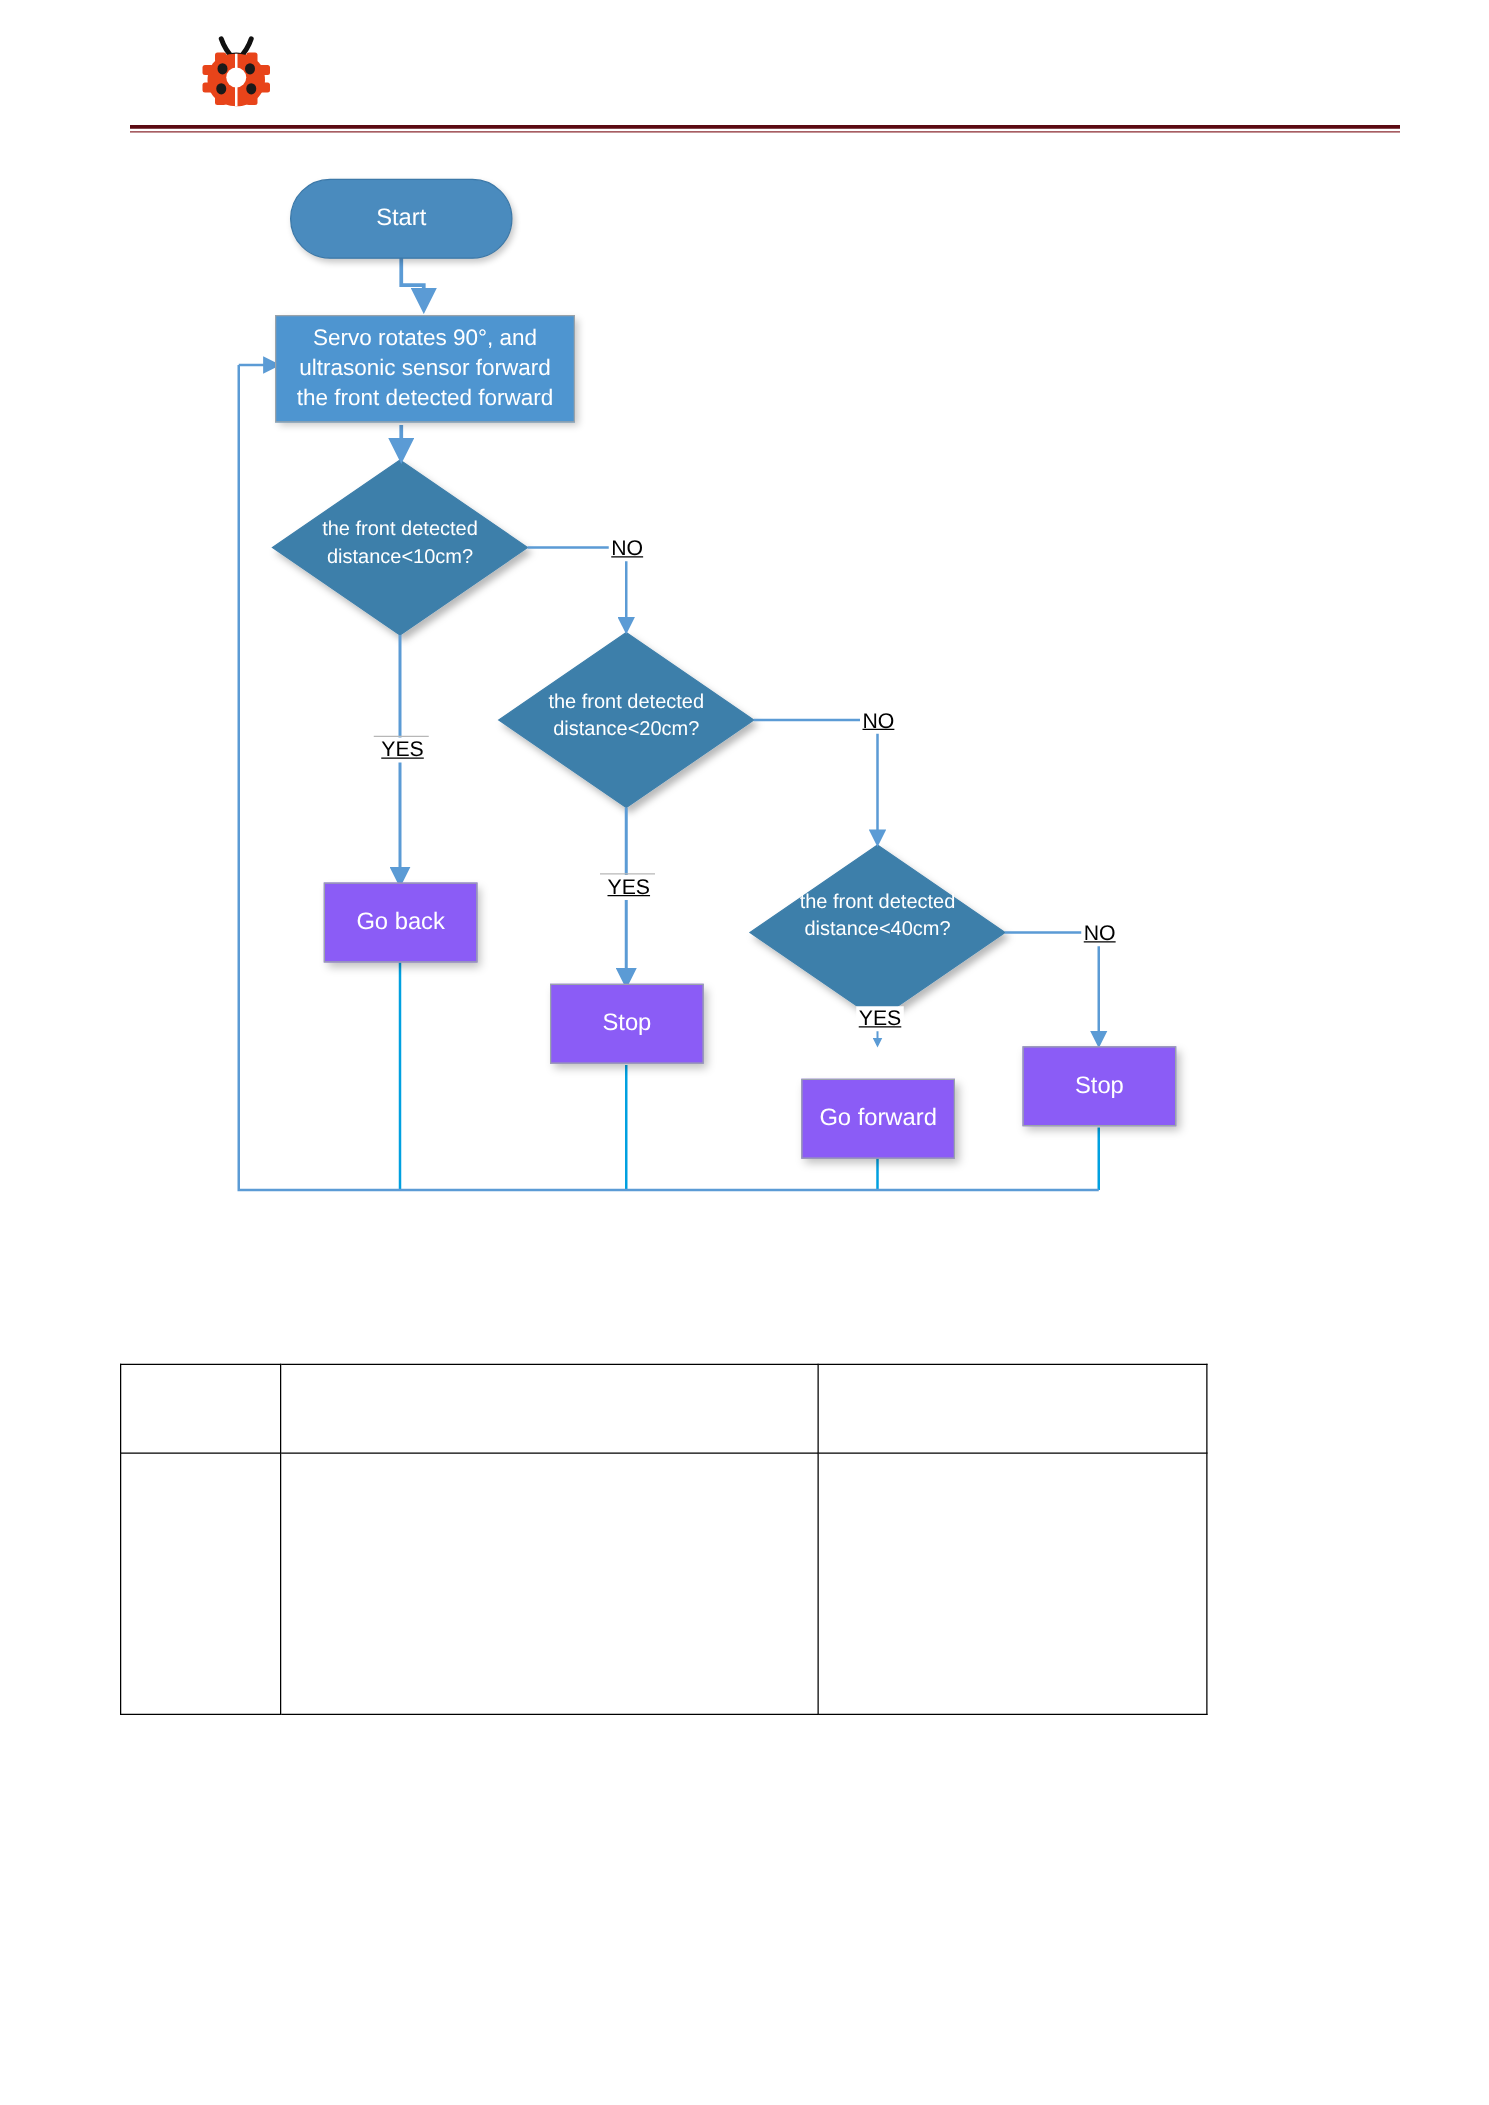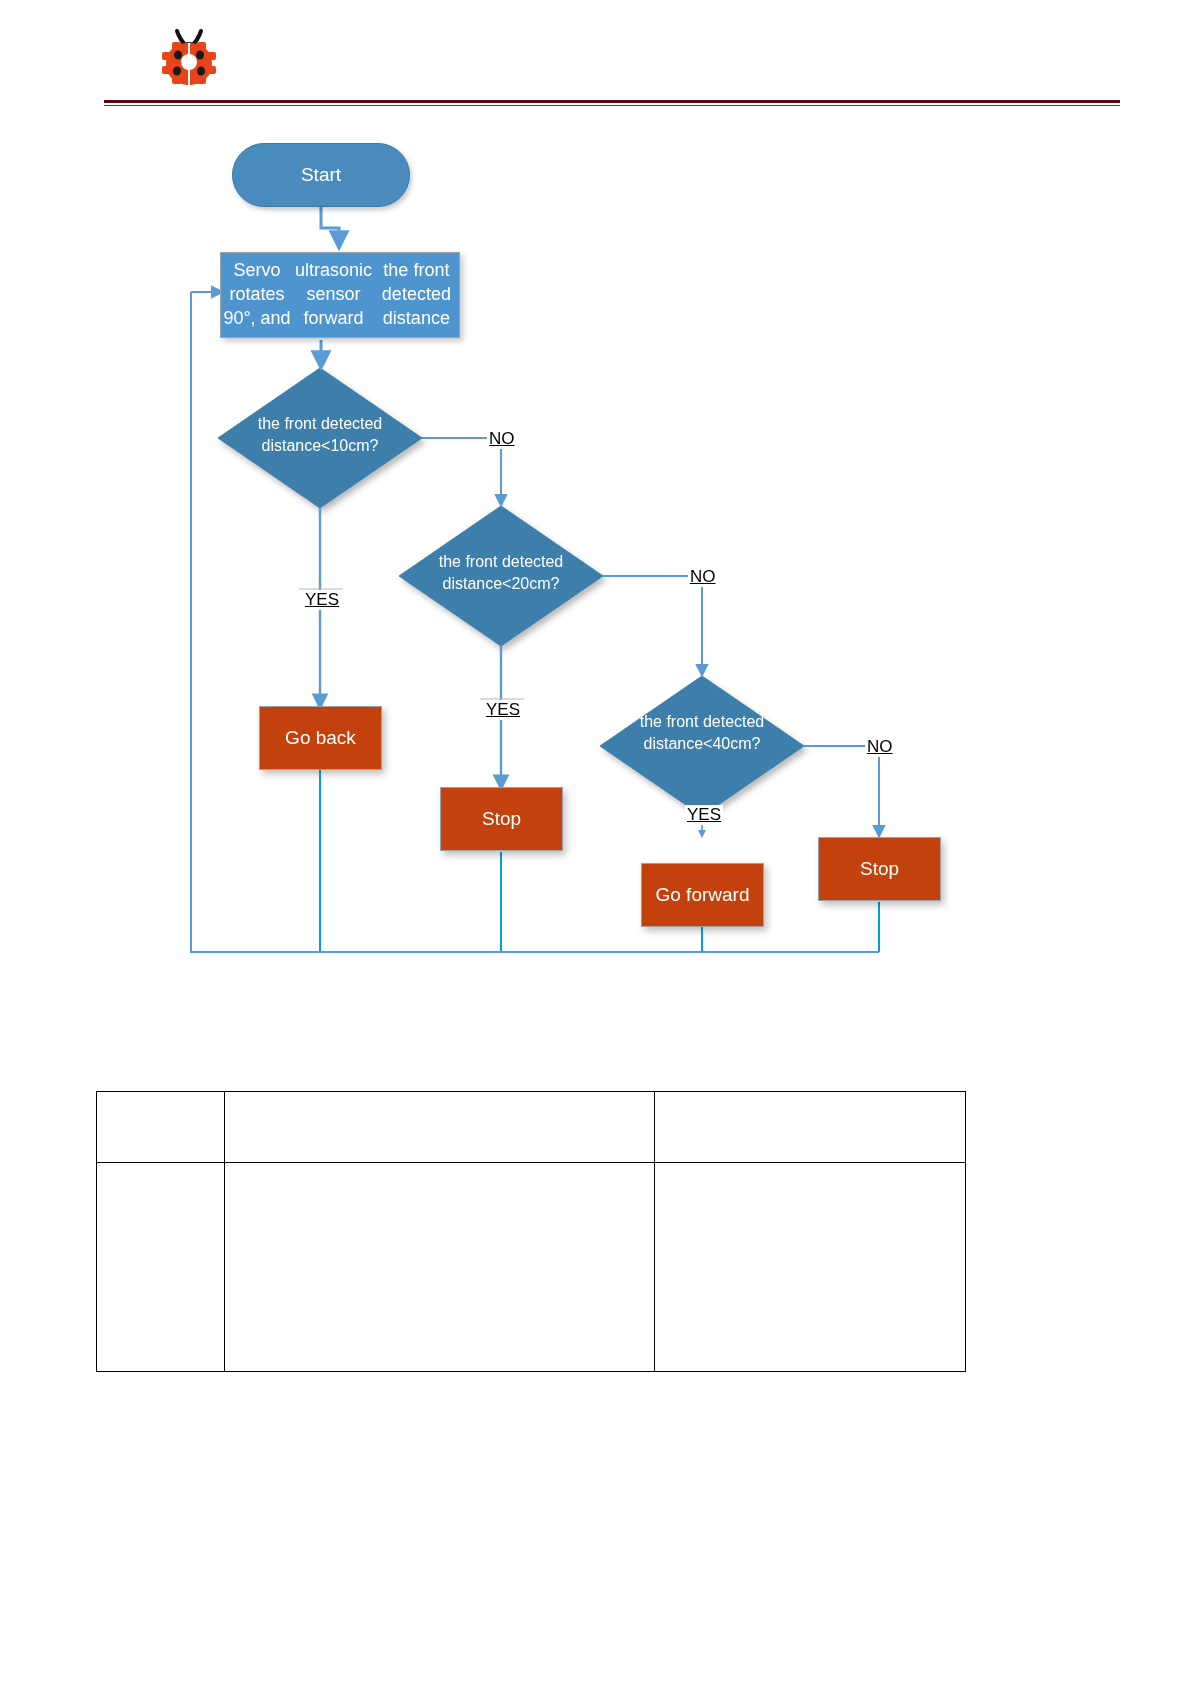--- a/index.html
+++ b/index.html
@@ -77,21 +77,21 @@
     box-shadow: 2px 3px 5px rgba(0,0,0,0.22);
   }
   .node-process {
     background: #4E95D0;
     border: 1px solid #9AA3AA;
     font-size: 18px;
     line-height: 1.32;
     box-shadow: 3px 3px 6px rgba(0,0,0,0.22);
   }
   .node-action {
-    background: #c2410c;
+    background: #8b5cf6;
     border: 1px solid #9AA3AA;
     font-size: 19px;
     box-shadow: 3px 4px 7px rgba(0,0,0,0.25);
   }
   .node-decision-label {
     position: absolute;
     color: #ffffff;
     font-size: 16px;
     line-height: 1.35;
     text-align: center;
@@ -214,24 +214,24 @@
       <path d="M 686 902 L 686 952" stroke="#00A0E0" stroke-width="2" fill="none"></path>
       <path d="M 863 902 L 863 952" stroke="#00A0E0" stroke-width="2" fill="none"></path>
       <path d="M 863 952 L 175 952 L 175 292" stroke="#5B9BD5" stroke-width="2" fill="none"></path>
       <path d="M 175 292 L 205 292" stroke="#5B9BD5" stroke-width="2" fill="none" marker-end="url(#arrow-blue)"></path>
     </svg>
 
     <div class="node node-terminator" style="left:216px; top:143px; width:178px; height:64px;">
       <span>Start</span>
     </div>
 
-    <div class="node node-process" style="left:204px; top:252px; width:240px; height:86px; flex-direction:row; justify-content:center;">
+    <div class="node node-process" style="left:204px; top:252px; width:240px; height:86px; flex-direction:column; justify-content:center;">
       <span>Servo rotates 90°,   and</span>
       <span>ultrasonic sensor forward</span>
-      <span>the front detected distance</span>
+      <span>the front detected forward</span>
     </div>
 
     <div class="node-decision-label" style="left:204px; top:413px; width:200px;">
       <div>the front detected</div>
       <div>distance&lt;10cm?</div>
     </div>
 
     <div class="node-decision-label" style="left:385px; top:551px; width:200px;">
       <div>the front detected</div>
       <div>distance&lt;20cm?</div>

